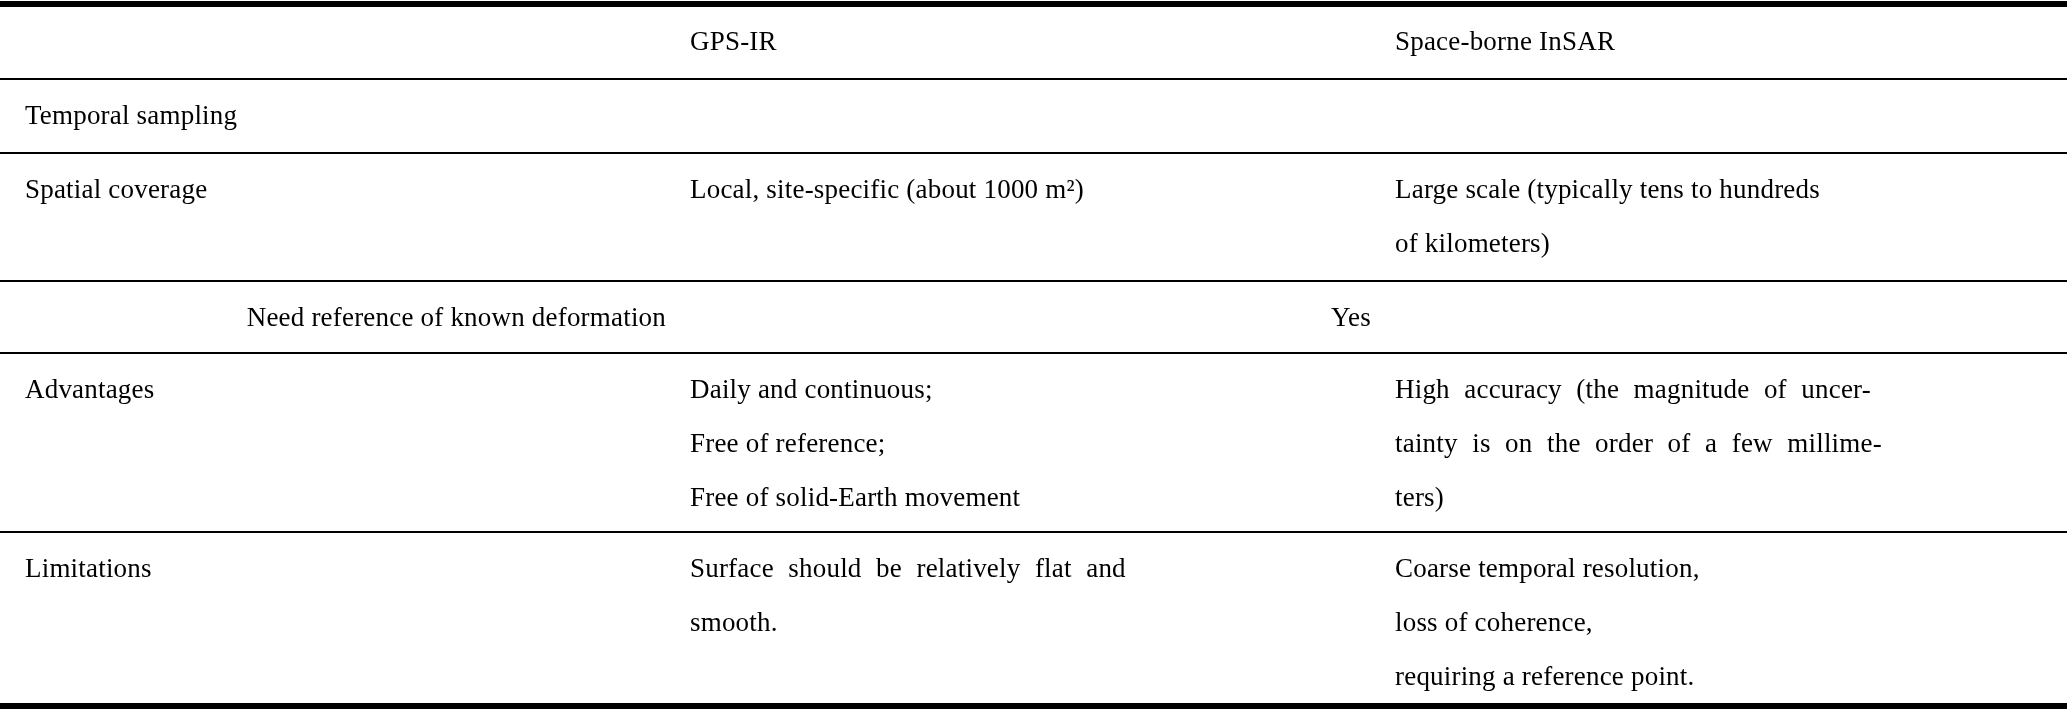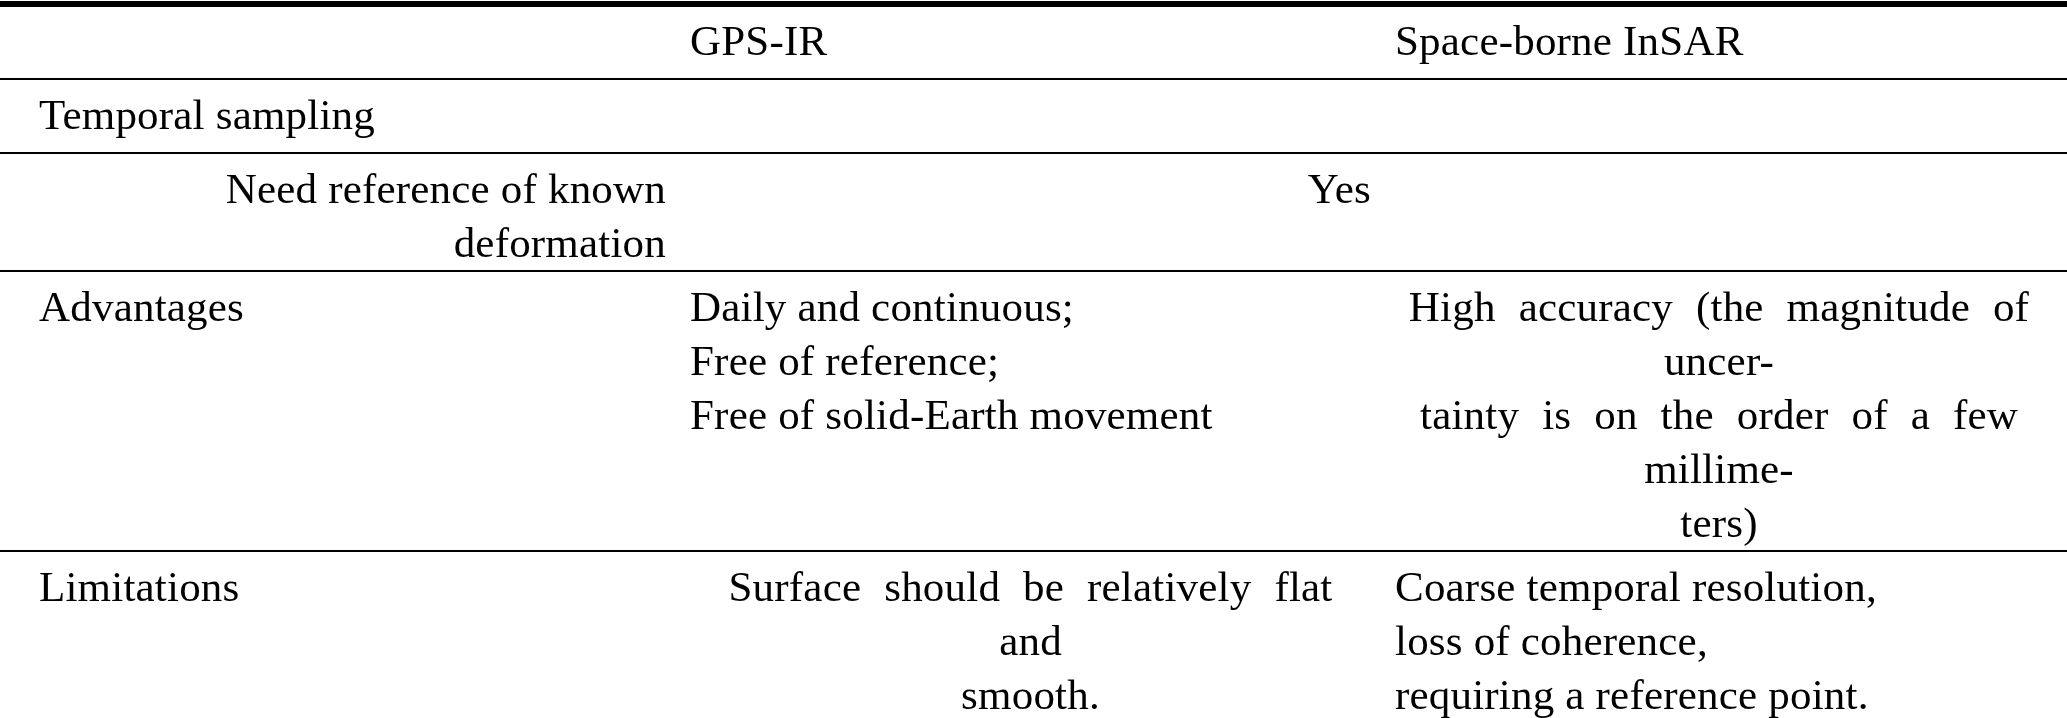--- a/index.html
+++ b/index.html
@@ -25,30 +25,30 @@
     border-bottom: 6px solid #000;
   }
   .row {
     display: grid;
     grid-template-columns: 690px 705px 1fr;
   }
   .row + .row {
     border-top: 2px solid #000;
   }
   .cell {
-    font-size: 43px;
+    font-size: 27px;
     line-height: 54px;
     white-space: pre-line;
     padding-top: 8px;
     padding-right: 24px;
     letter-spacing: 0.2px;
   }
-  .cell.label { padding-left: 39px; }
+  .cell.label { padding-left: 25px; }
   .header .cell { padding-top: 7px; }
-  .wide-words { word-spacing: 0.28em; text-align: center; }
+  .wide-words { word-spacing: 0.28em; }
 
   
   .r-header { min-height: 71px; }
   .r1 { min-height: 74px; }
   .r2 { min-height: 128px; }
   .r3 { min-height: 72px; text-align: right; }
   .r4 { min-height: 179px; font-family: Liberation Serif, serif; }
   .r5 { min-height: 165px; }
 </style>
 </head>
@@ -59,20 +59,26 @@
   <div class="row header r-header">
     <div class="cell label"></div>
     <div class="cell">GPS-IR</div>
     <div class="cell">Space-borne InSAR</div>
   </div>
 
   <div class="row r1">
     <div class="cell label">Temporal sampling</div>
   </div>
 
+  <div class="row r2">
+    <div class="cell label">Spatial coverage</div>
+    <div class="cell">Local, site-specific (about 1000 m²)</div>
+    <div class="cell">Large scale (typically tens to hundreds
+of kilometers)</div>
+  </div>
 
   <div class="row r3">
     <div class="cell label">Need reference of known deformation</div>
     <div class="cell">Yes</div>
   </div>
 
   <div class="row r4">
     <div class="cell label">Advantages</div>
     <div class="cell">Daily and continuous;
 Free of reference;

